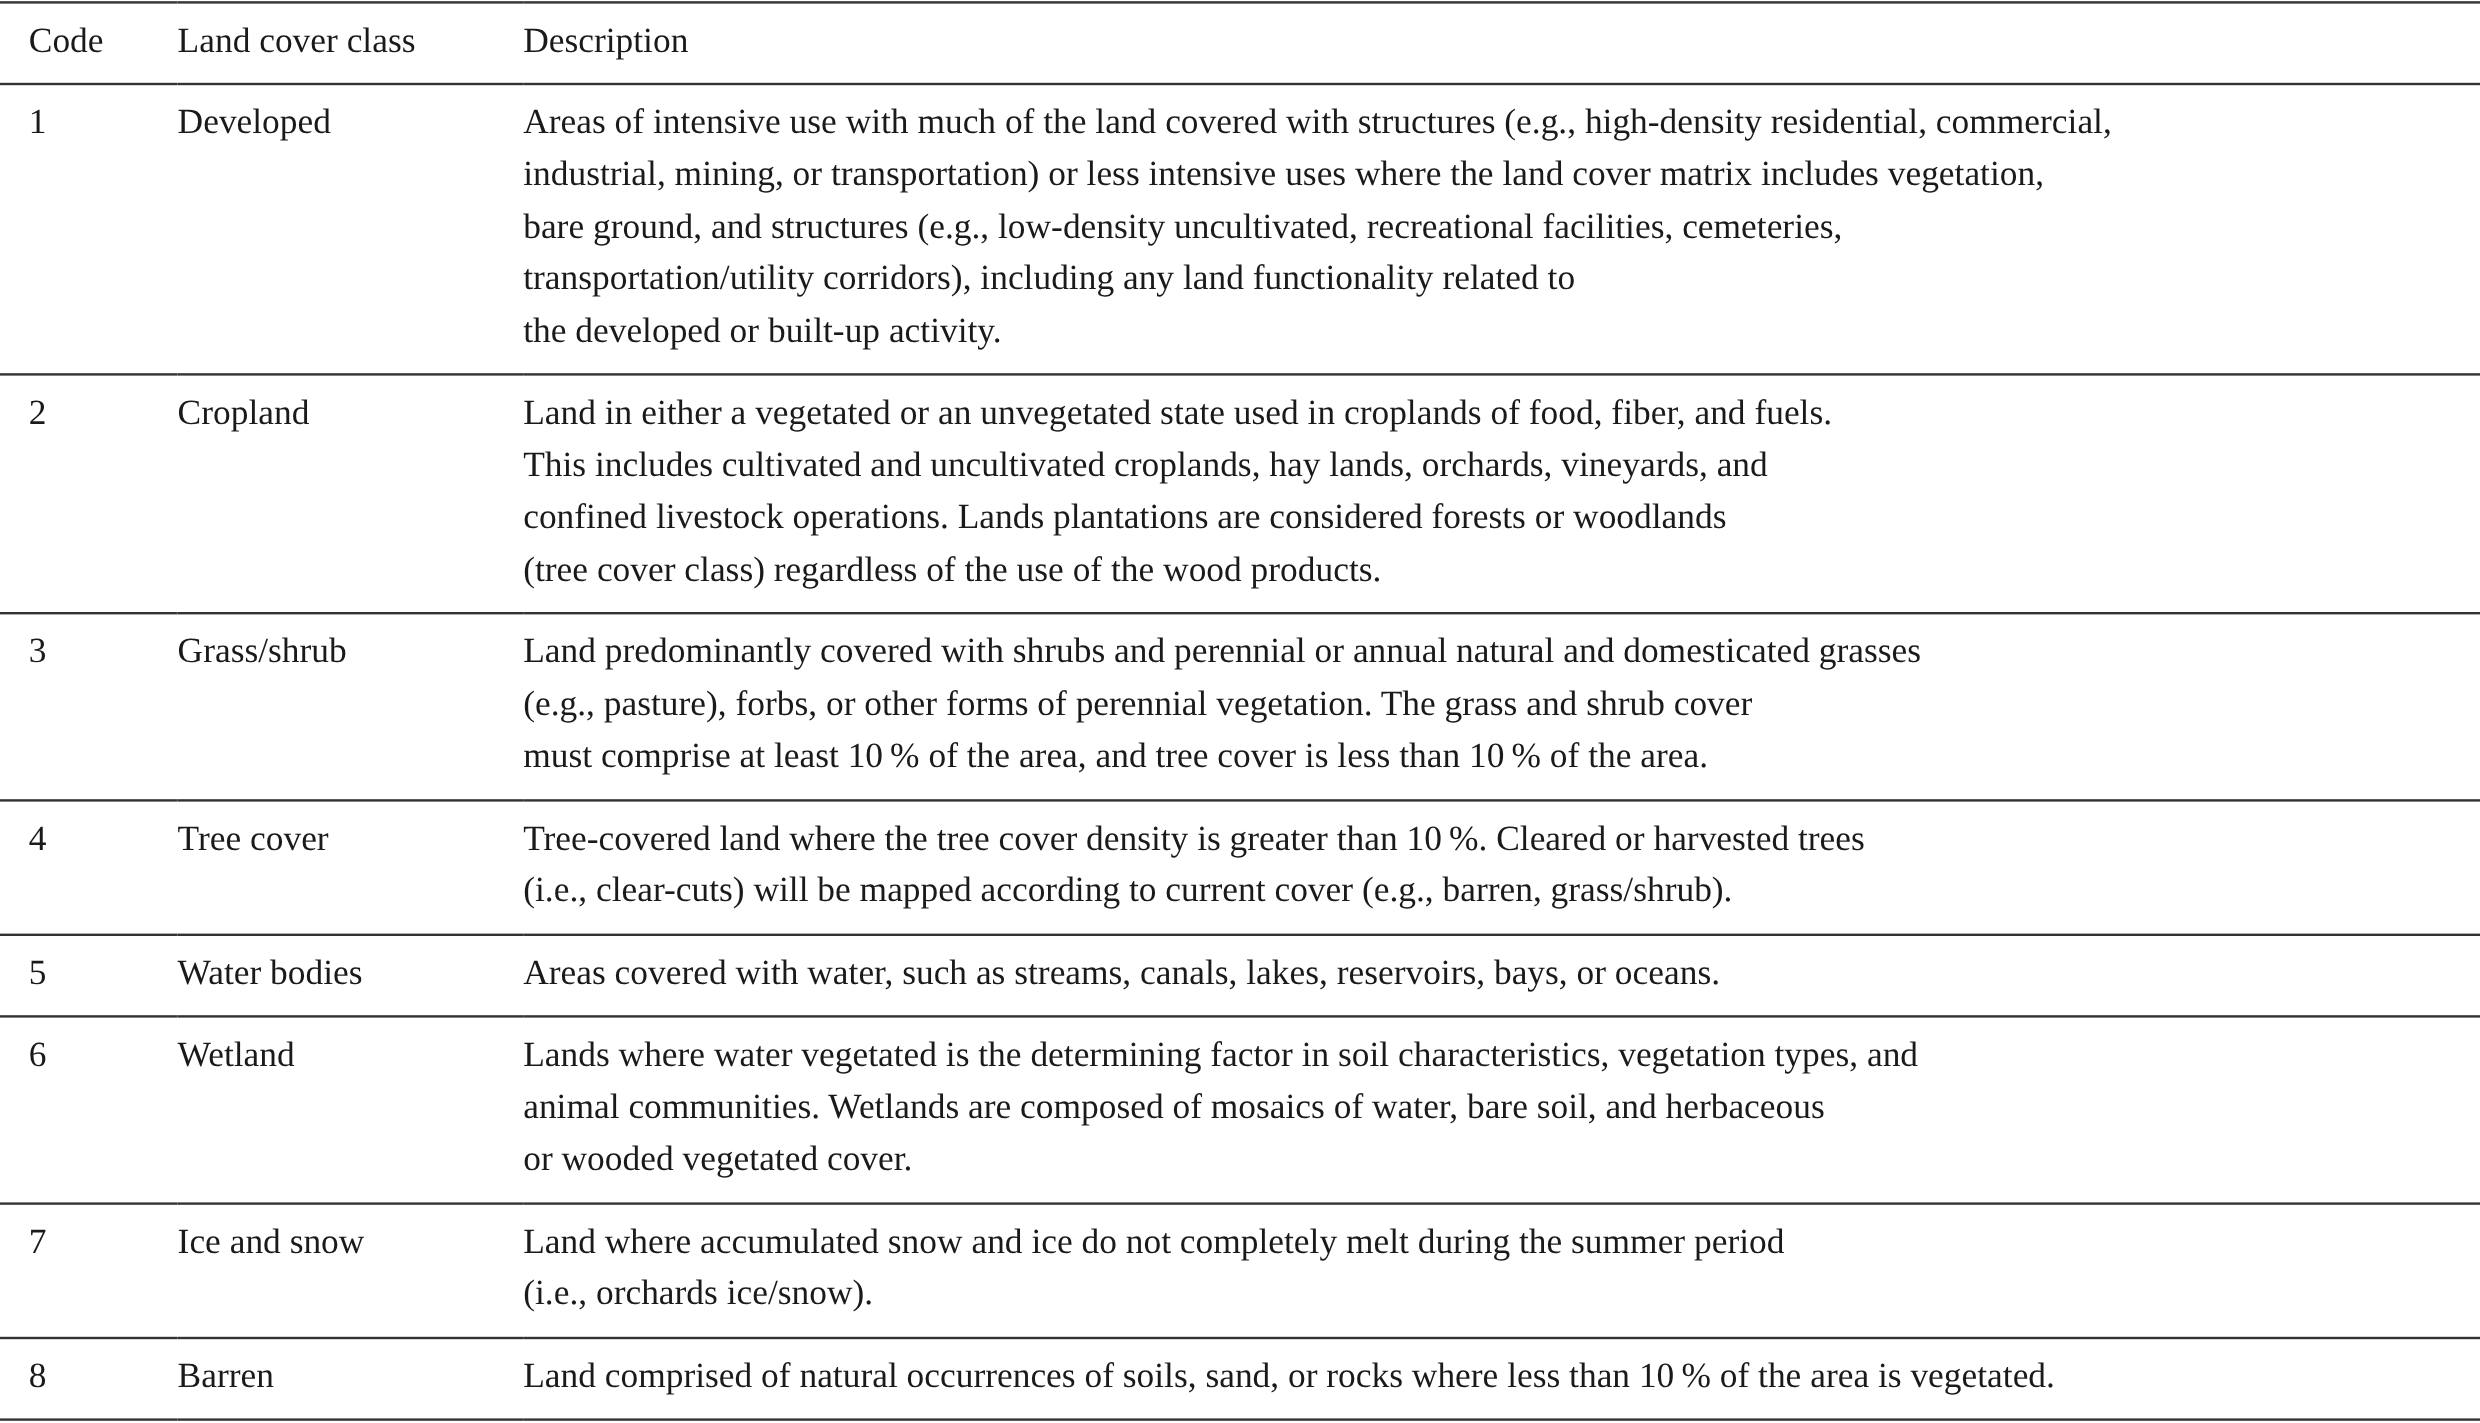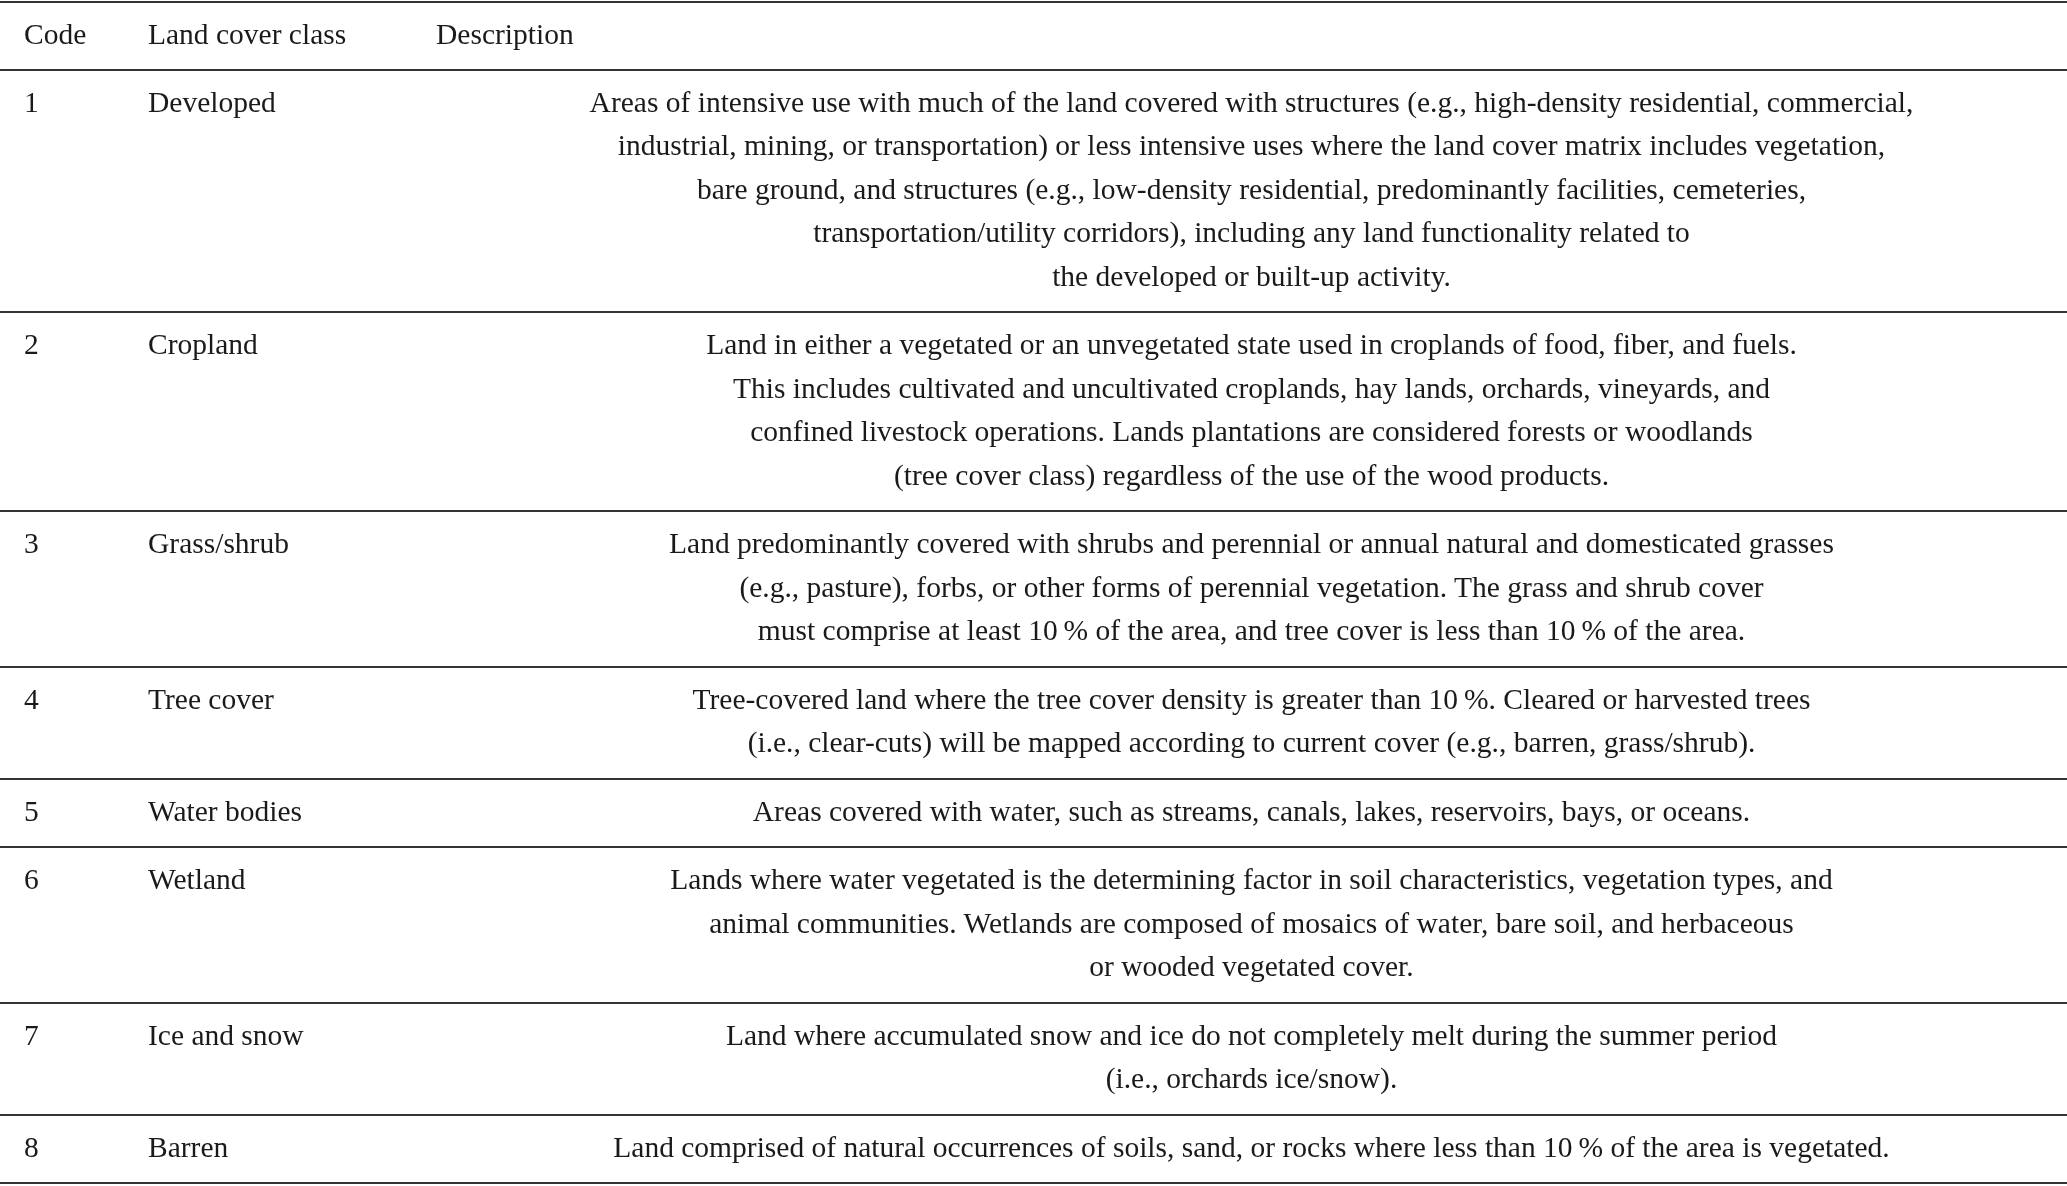--- a/index.html
+++ b/index.html
@@ -38,41 +38,41 @@
     }
     table.landcover thead th {
       padding: 10px 0 12px 0;
     }
     table.landcover tbody tr {
       border-bottom: 2px solid #333333;
     }
     .col-code { width: 148px; padding-left: 24px !important; box-sizing: border-box; }
     .col-class { width: 288px; }
     .col-desc { width: auto; }
-    .desc-line { display: block; text-align: center; }
+    .desc-line { display: block; }
   </style>
 </head>
 <body>
 
 <table class="landcover">
   <thead>
     <tr>
       <th class="col-code">Code</th>
       <th class="col-class">Land cover class</th>
       <th class="col-desc">Description</th>
     </tr>
   </thead>
   <tbody>
     <tr>
       <td class="col-code">1</td>
       <td class="col-class">Developed</td>
       <td class="col-desc">
         <span class="desc-line">Areas of intensive use with much of the land covered with structures (e.g., high-density residential, commercial,</span>
         <span class="desc-line">industrial, mining, or transportation) or less intensive uses where the land cover matrix includes vegetation,</span>
-        <span class="desc-line">bare ground, and structures (e.g., low-density residential, predominantly facilities, cemeteries,</span>
+        <span class="desc-line">bare ground, and structures (e.g., low-density uncultivated, recreational facilities, cemeteries,</span>
         <span class="desc-line">transportation/utility corridors), including any land functionality related to</span>
         <span class="desc-line">the developed or built-up activity.</span>
       </td>
     </tr>
     <tr>
       <td class="col-code">2</td>
       <td class="col-class">Cropland</td>
       <td class="col-desc">
         <span class="desc-line">Land in either a vegetated or an unvegetated state used in croplands of food, fiber, and fuels.</span>
         <span class="desc-line">This includes cultivated and uncultivated croplands, hay lands, orchards, vineyards, and</span>

